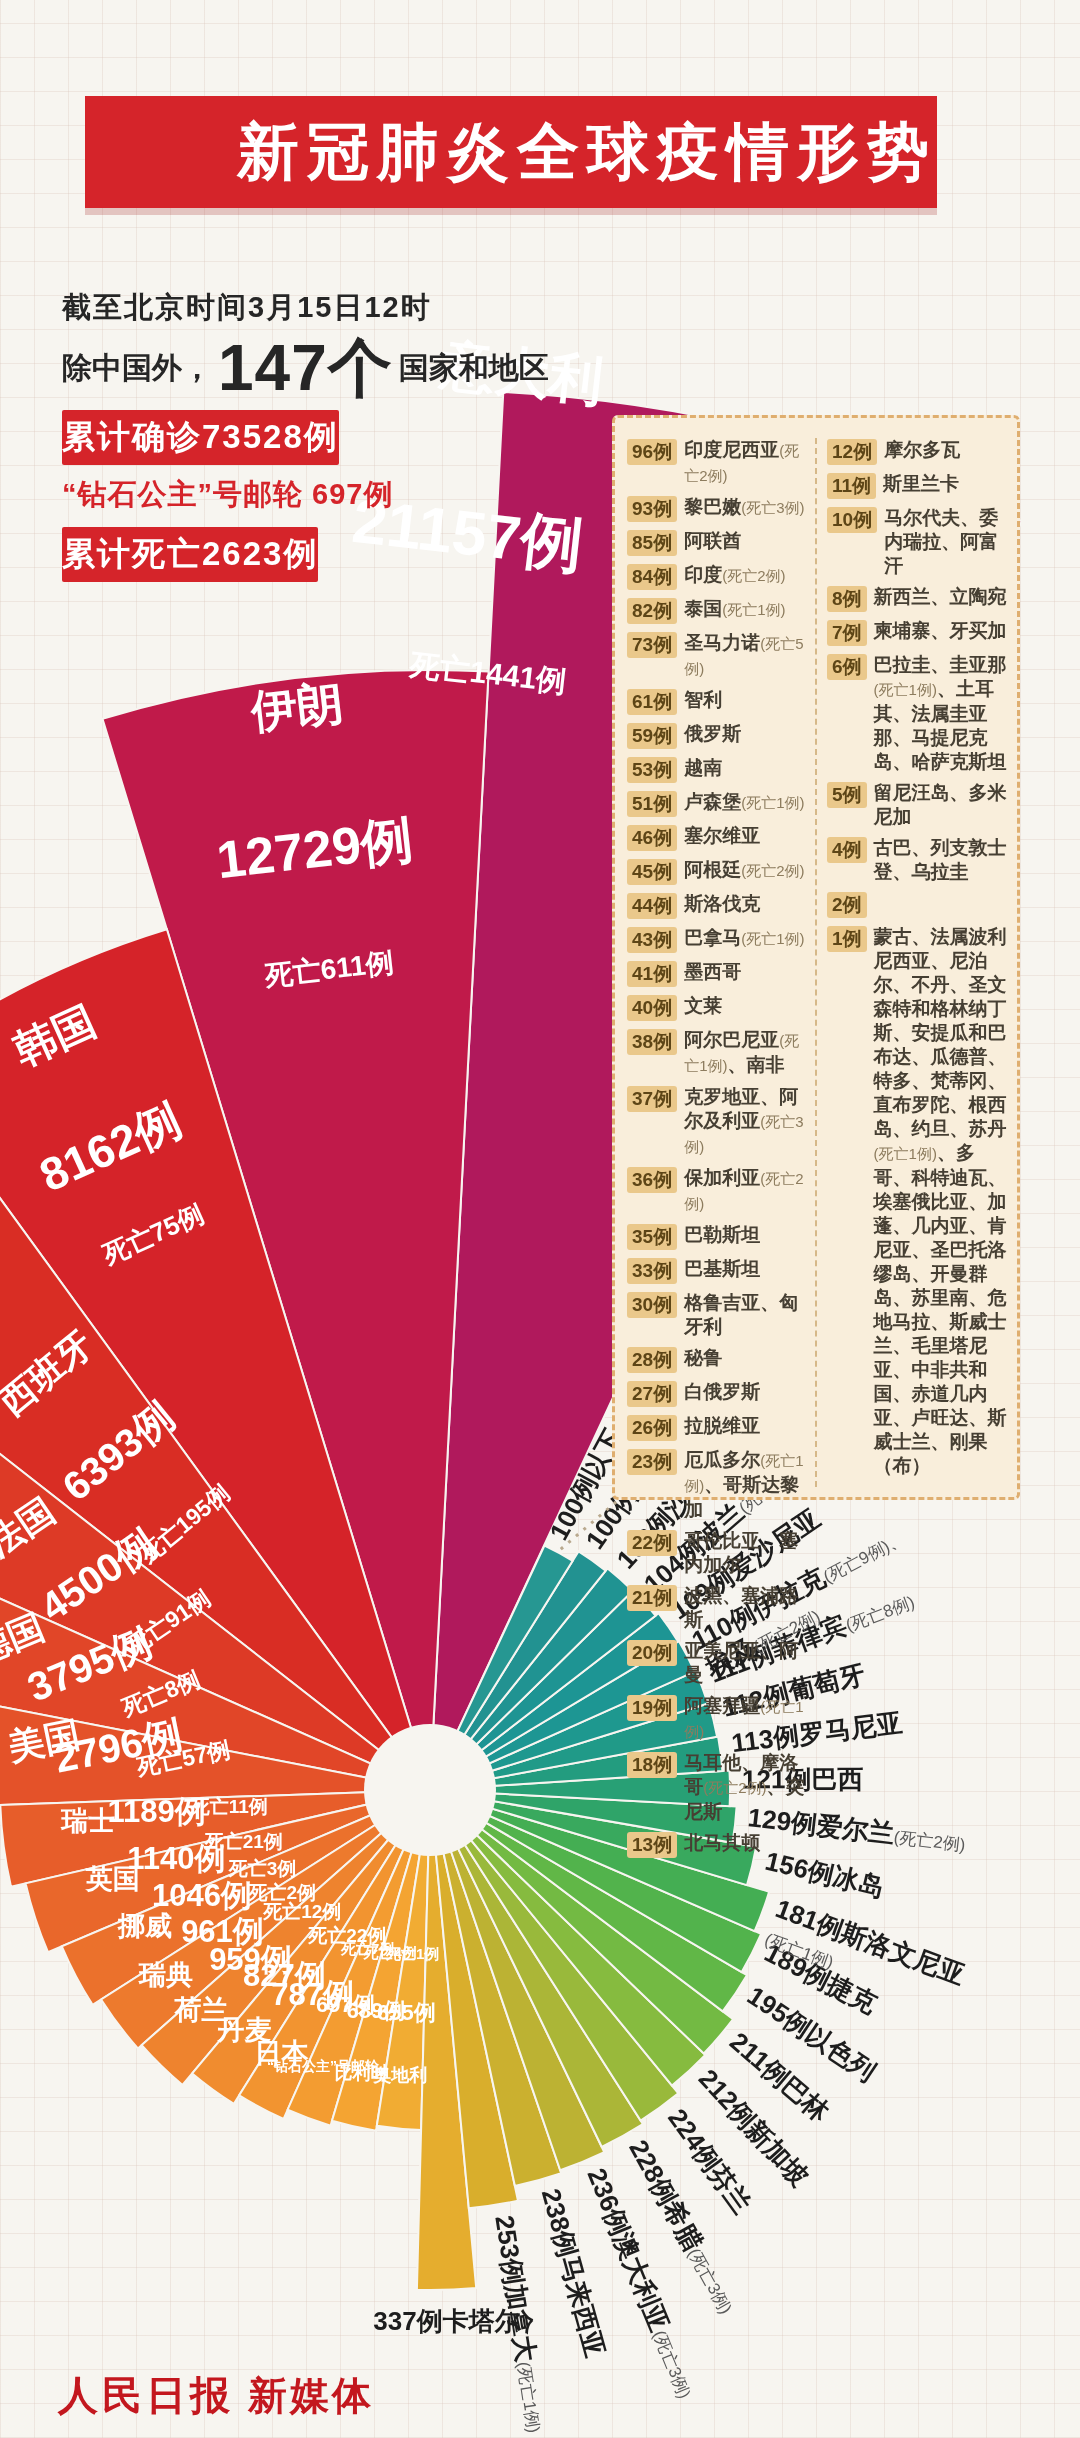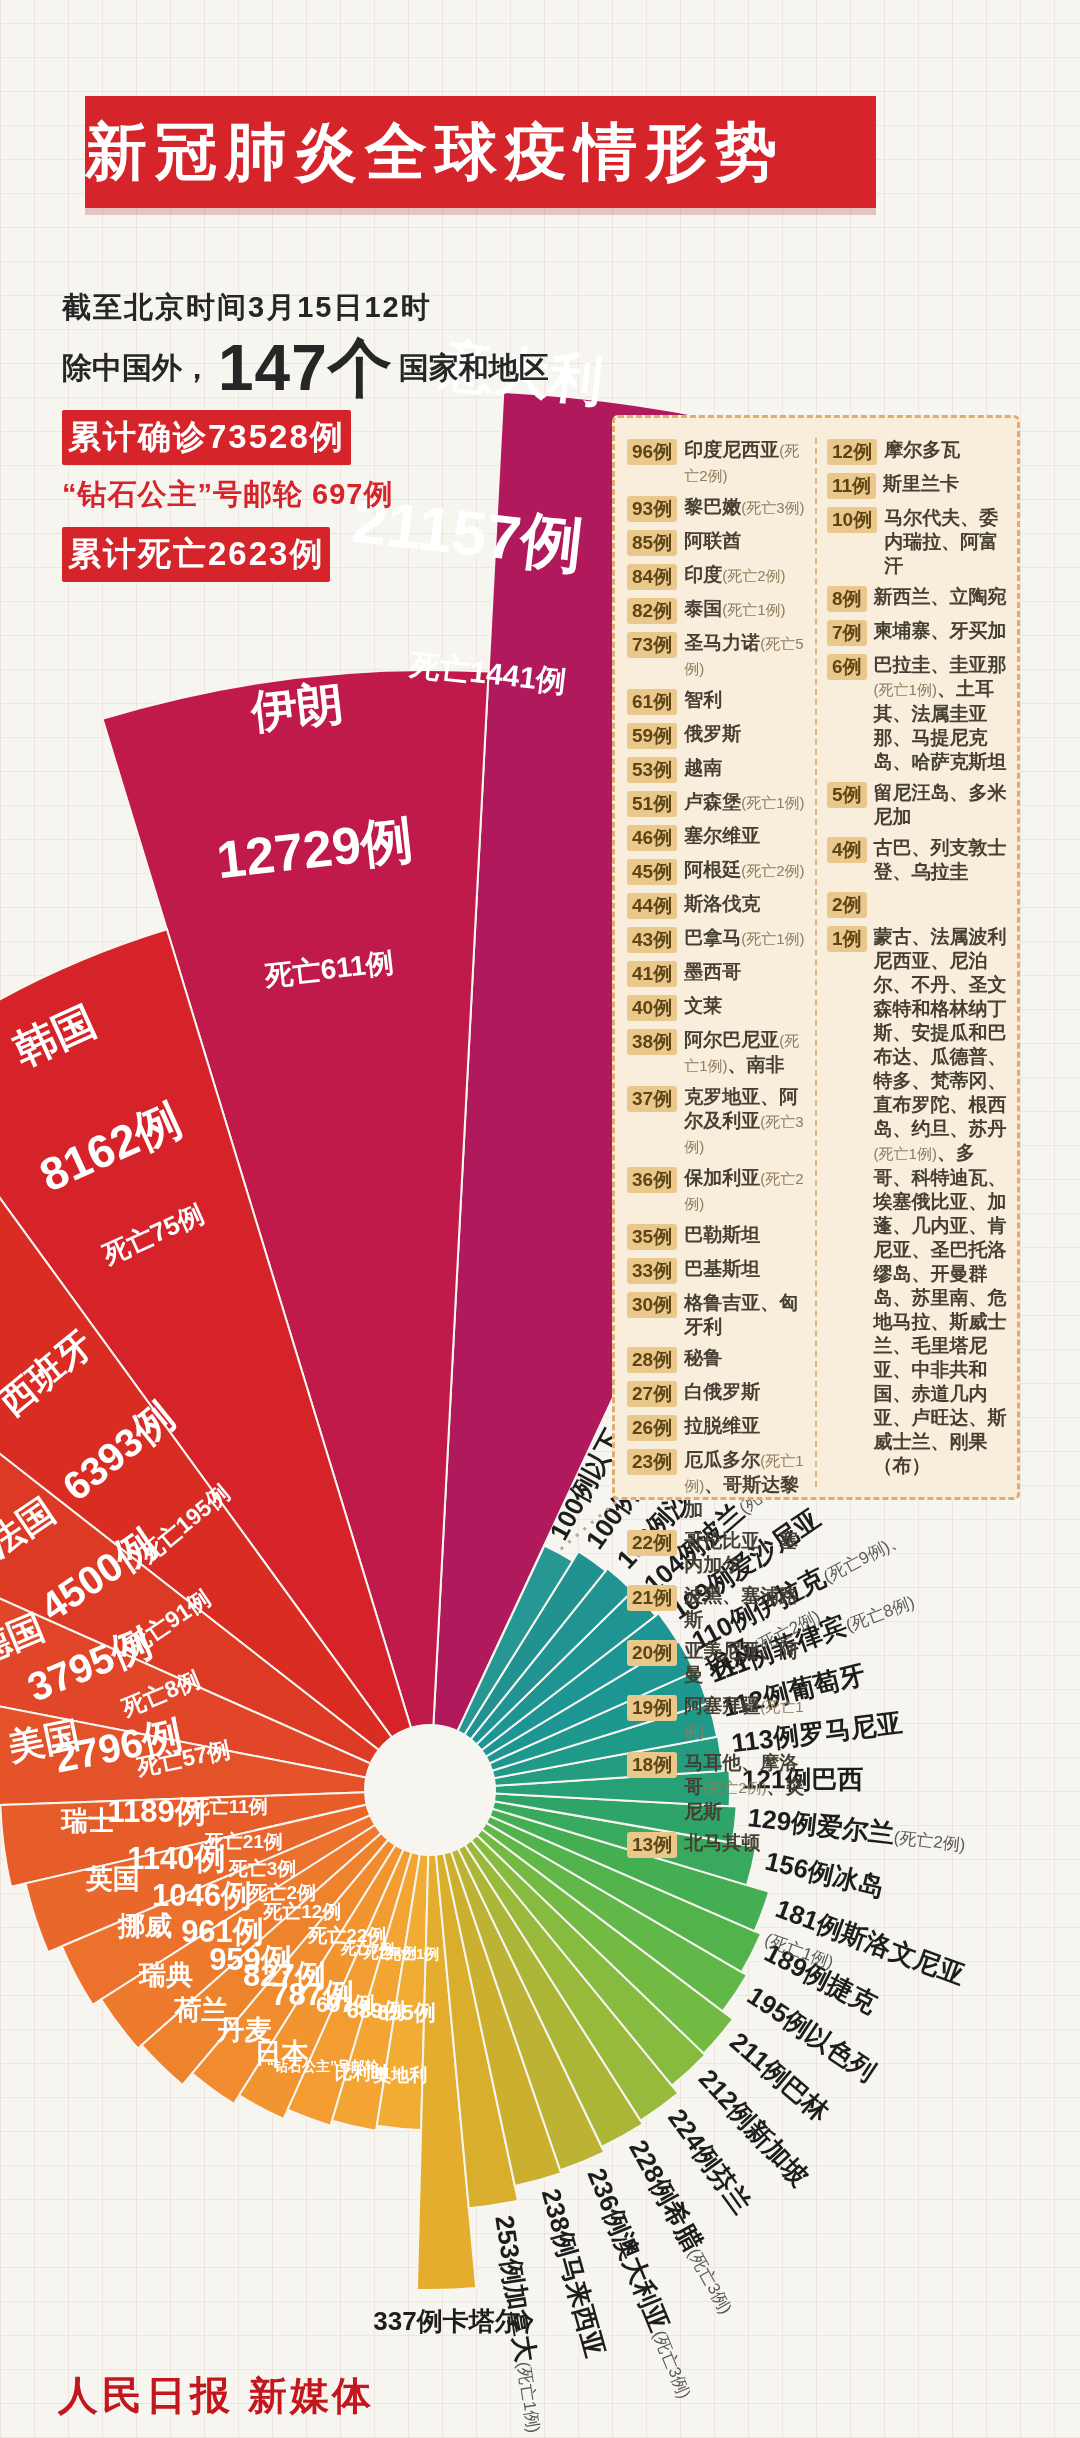--- a/index.html
+++ b/index.html
@@ -2,29 +2,29 @@
 <html><head>
 <meta charset="utf-8">
 <style>
   html,body{margin:0;padding:0;background:#e9e6e0;}
   .page{position:relative;width:1080px;height:2438px;overflow:hidden;
     font-family:"Liberation Sans","DejaVu Sans",sans-serif;
     background:
       repeating-linear-gradient(0deg, rgba(214,190,178,.28) 0 1px, transparent 1px 34px),
       repeating-linear-gradient(90deg, rgba(214,190,178,.28) 0 1px, transparent 1px 34px),
       #f7f5f0;}
-  .title-banner{position:absolute;left:85px;top:96px;width:791px;height:112px;
+  .title-banner{position:absolute;left:85px;top:96px;width:852px;height:112px;
     background:#d5242a;color:#fff;font-size:62px;font-weight:900;letter-spacing:8px;
-    text-align:left;line-height:112px;box-shadow:0 7px 0 rgba(160,25,25,.22);}
+    text-align:right;line-height:112px;box-shadow:0 7px 0 rgba(160,25,25,.22);}
   .stats{position:absolute;left:62px;top:288px;width:560px;color:#262626;}
   .stat-line1{font-size:29px;font-weight:bold;letter-spacing:2px;}
   .stat-line2{margin-top:10px;font-size:30px;font-weight:bold;display:flex;align-items:center;}
   .stat-147{font-size:64px;font-weight:900;letter-spacing:1px;margin:0 6px;line-height:60px;}
   .badge-red{display:inline-block;background:#d5242a;color:#fff;font-size:33px;font-weight:900;
-    padding:5px 6px;margin-top:12px;border-radius:2px;letter-spacing:2px;}
+    padding:5px 0;margin-top:12px;border-radius:2px;letter-spacing:2px;}
   .cruise-line{margin-top:10px;color:#d5242a;font-size:29px;font-weight:bold;letter-spacing:1px;}
   .list-panel{position:absolute;left:612px;top:415px;width:408px;height:1085px;
     background:#f9eedb;border:3px dashed #dfae6f;border-radius:6px;box-sizing:border-box;
     padding:20px 10px 10px 12px;}
   .cols{display:flex;height:100%;}
   .col{flex:1;}
   .col2{border-left:2px dashed #d6b888;padding-left:10px;margin-left:8px;}
   .lrow{display:flex;align-items:flex-start;margin-bottom:7px;line-height:24px;}
   .lbadge{flex:none;background:#eac88b;color:#5d4516;font-weight:bold;font-size:19px;
     padding:1px 5px;border-radius:3px;margin-right:7px;margin-top:1px;}

